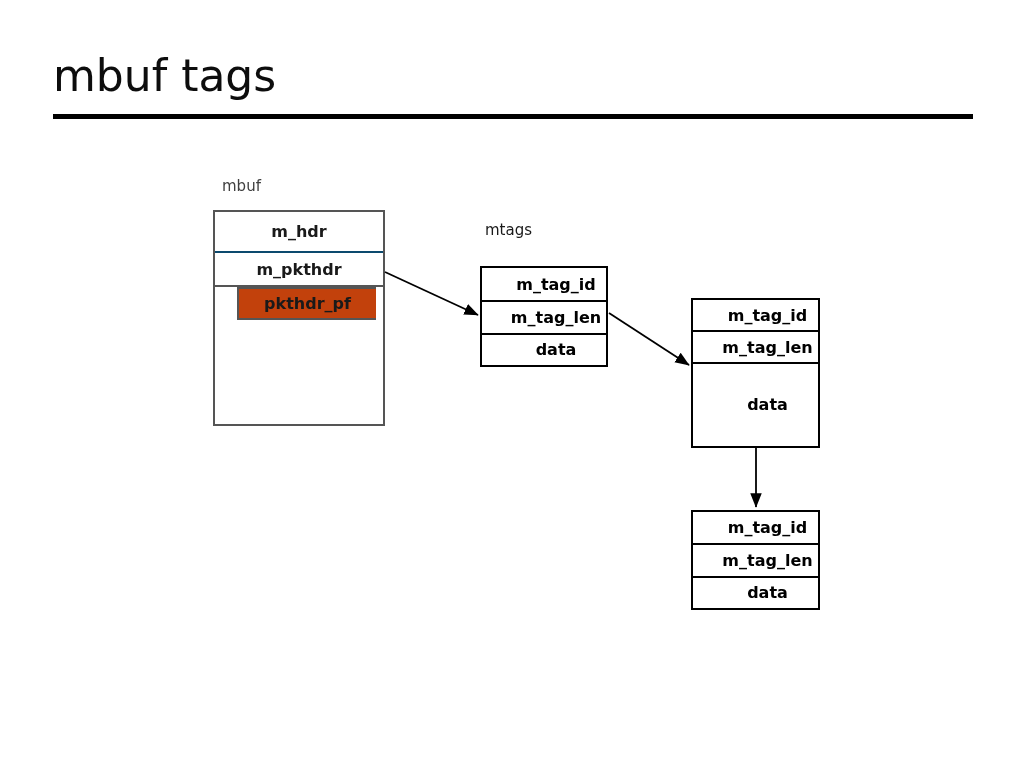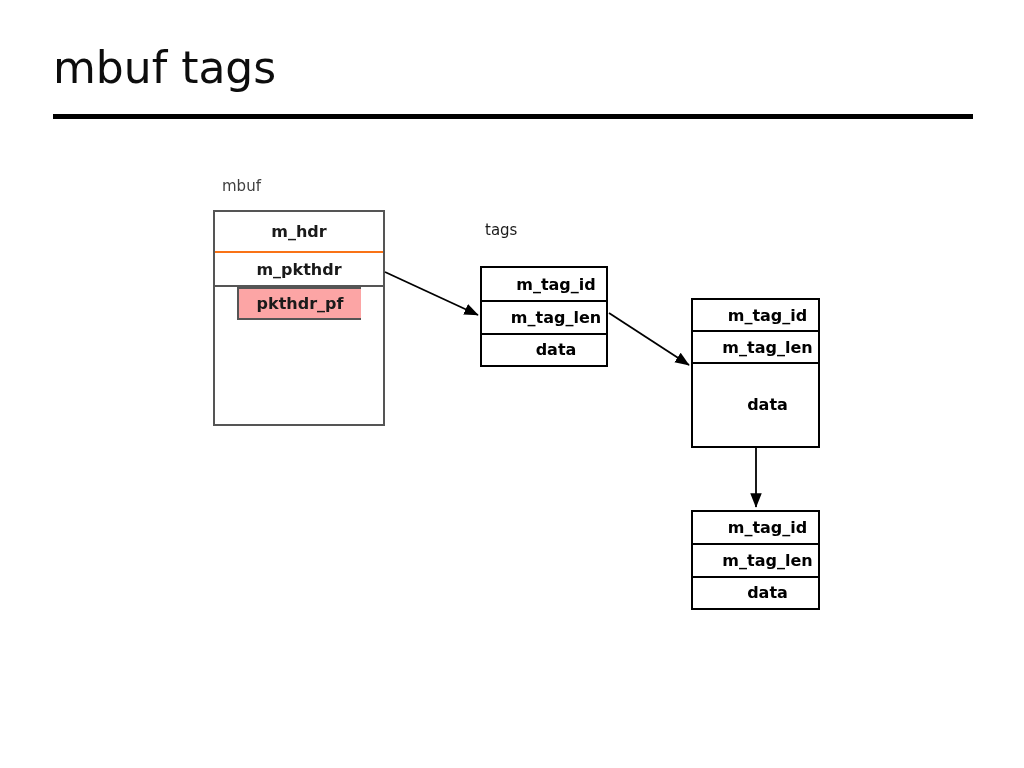--- a/index.html
+++ b/index.html
@@ -12,21 +12,21 @@
     background: #ffffff;
     font-family: "DejaVu Sans", sans-serif;
     overflow: hidden;
     position: relative;
   }
 
   
   #slide-title {
     position: absolute;
     left: 53px;
-    top: 44px;
+    top: 52px;
     font-size: 44px;
     font-weight: 400;
     color: #0d0d0d;
     letter-spacing: 0px;
     line-height: 1.1;
     white-space: nowrap;
   }
   #title-rule {
     position: absolute;
     left: 53px;
@@ -85,42 +85,42 @@
     align-items: center;
     justify-content: center;
     font-size: 16px;
     font-weight: bold;
     color: #1a1a1a;
     background: #ffffff;
   }
   #mbuf-row-hdr {
     top: 0;
     height: 41px;
-    border-bottom: 2px solid #f97316;
+    border-bottom: 2px solid #0c4a6e;
   }
   #mbuf-row-pkthdr {
     top: 41px;
     height: 34px;
     border-bottom: 2px solid #555555;
   }
   #mbuf-row-body {
     top: 108px;
     height: 104px;
     font-size: 0;
   }
   #pkthdr-pf-box {
     position: absolute;
     left: 22px;
     top: 75px;
-    width: 124px;
+    width: 139px;
     height: 33px;
     box-sizing: border-box;
     border: 2px solid #555555;
     border-right: none;
-    background: #fca5a5;
+    background: #c2410c;
     display: flex;
     align-items: center;
     justify-content: center;
     font-size: 16px;
     font-weight: bold;
     color: #1a1a1a;
   }
 
   
   .mtag-box {
@@ -163,21 +163,21 @@
 </head>
 <body>
 
 <div id="slide-title">mbuf tags</div>
 <div id="title-rule"></div>
 
 <div id="diagram">
 
   <div class="free-label" style="left:222px; top:177px;">mbuf</div>
 
-  <div class="free-label dark" style="left:485px; top:221px;">tags</div>
+  <div class="free-label dark" style="left:485px; top:221px;">mtags</div>
 
   <div id="mbuf-box">
     <div class="mbuf-row" id="mbuf-row-hdr">m_hdr</div>
     <div class="mbuf-row" id="mbuf-row-pkthdr">m_pkthdr</div>
     <div id="pkthdr-pf-box">pkthdr_pf</div>
     <div class="mbuf-row" id="mbuf-row-body"></div>
   </div>
 
   <div class="mtag-box" id="mtag-1">
     <div class="mtag-row r-id sep">m_tag_id</div>

